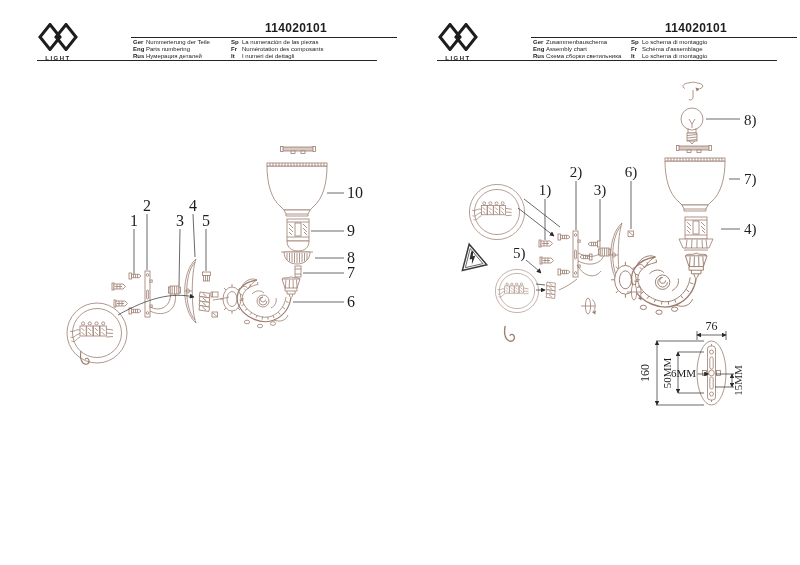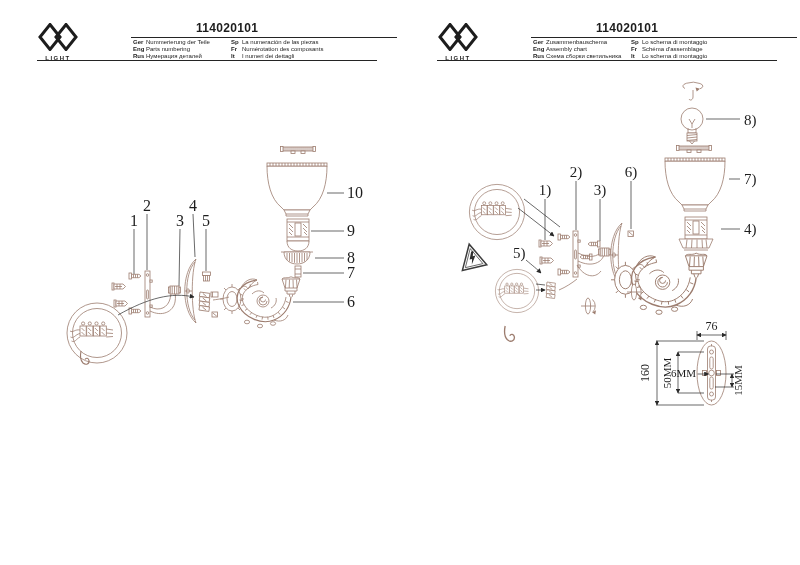--- a/index.html
+++ b/index.html
@@ -1,21 +1,21 @@
 <!DOCTYPE html>
 <html><head>
 <meta charset="utf-8">
 <style>
   html,body{margin:0;padding:0;background:#ffffff;}
   #canvas{position:relative;width:800px;height:565px;background:#ffffff;overflow:hidden;
           font-family:"Liberation Sans",sans-serif;color:#1d1d1d;}
   .hdr{position:absolute;top:0;height:80px;width:400px;}
   .logo{position:absolute;left:35px;top:23px;width:46px;text-align:center;}
   .logo-brand{font-size:6px;letter-spacing:1.5px;color:#1d1d1d;margin-top:0px;font-weight:bold;}
-  .pn{position:absolute;left:196px;top:21px;width:200px;text-align:left;
+  .pn{position:absolute;left:196px;top:21px;width:200px;text-align:center;
       font-size:12px;font-weight:bold;letter-spacing:0.3px;}
   .rule-top{position:absolute;left:131px;top:37px;width:266px;height:0;border-top:1px solid #242424;}
   .rule-bot{position:absolute;left:37px;top:60px;width:340px;height:0;border-top:1.6px solid #242424;}
   .lrow{position:absolute;height:7px;white-space:nowrap;font-size:6px;line-height:6.5px;}
   .lc{display:inline-block;width:13px;font-weight:bold;}
   .diag{position:absolute;top:80px;width:400px;height:485px;}
   
   .d{stroke:#9c7c6e;stroke-width:.8;fill:none;}
   .df{stroke:#9c7c6e;stroke-width:.8;fill:#ffffff;}
   .dth{stroke:#9c7c6e;stroke-width:1.15;fill:none;}

